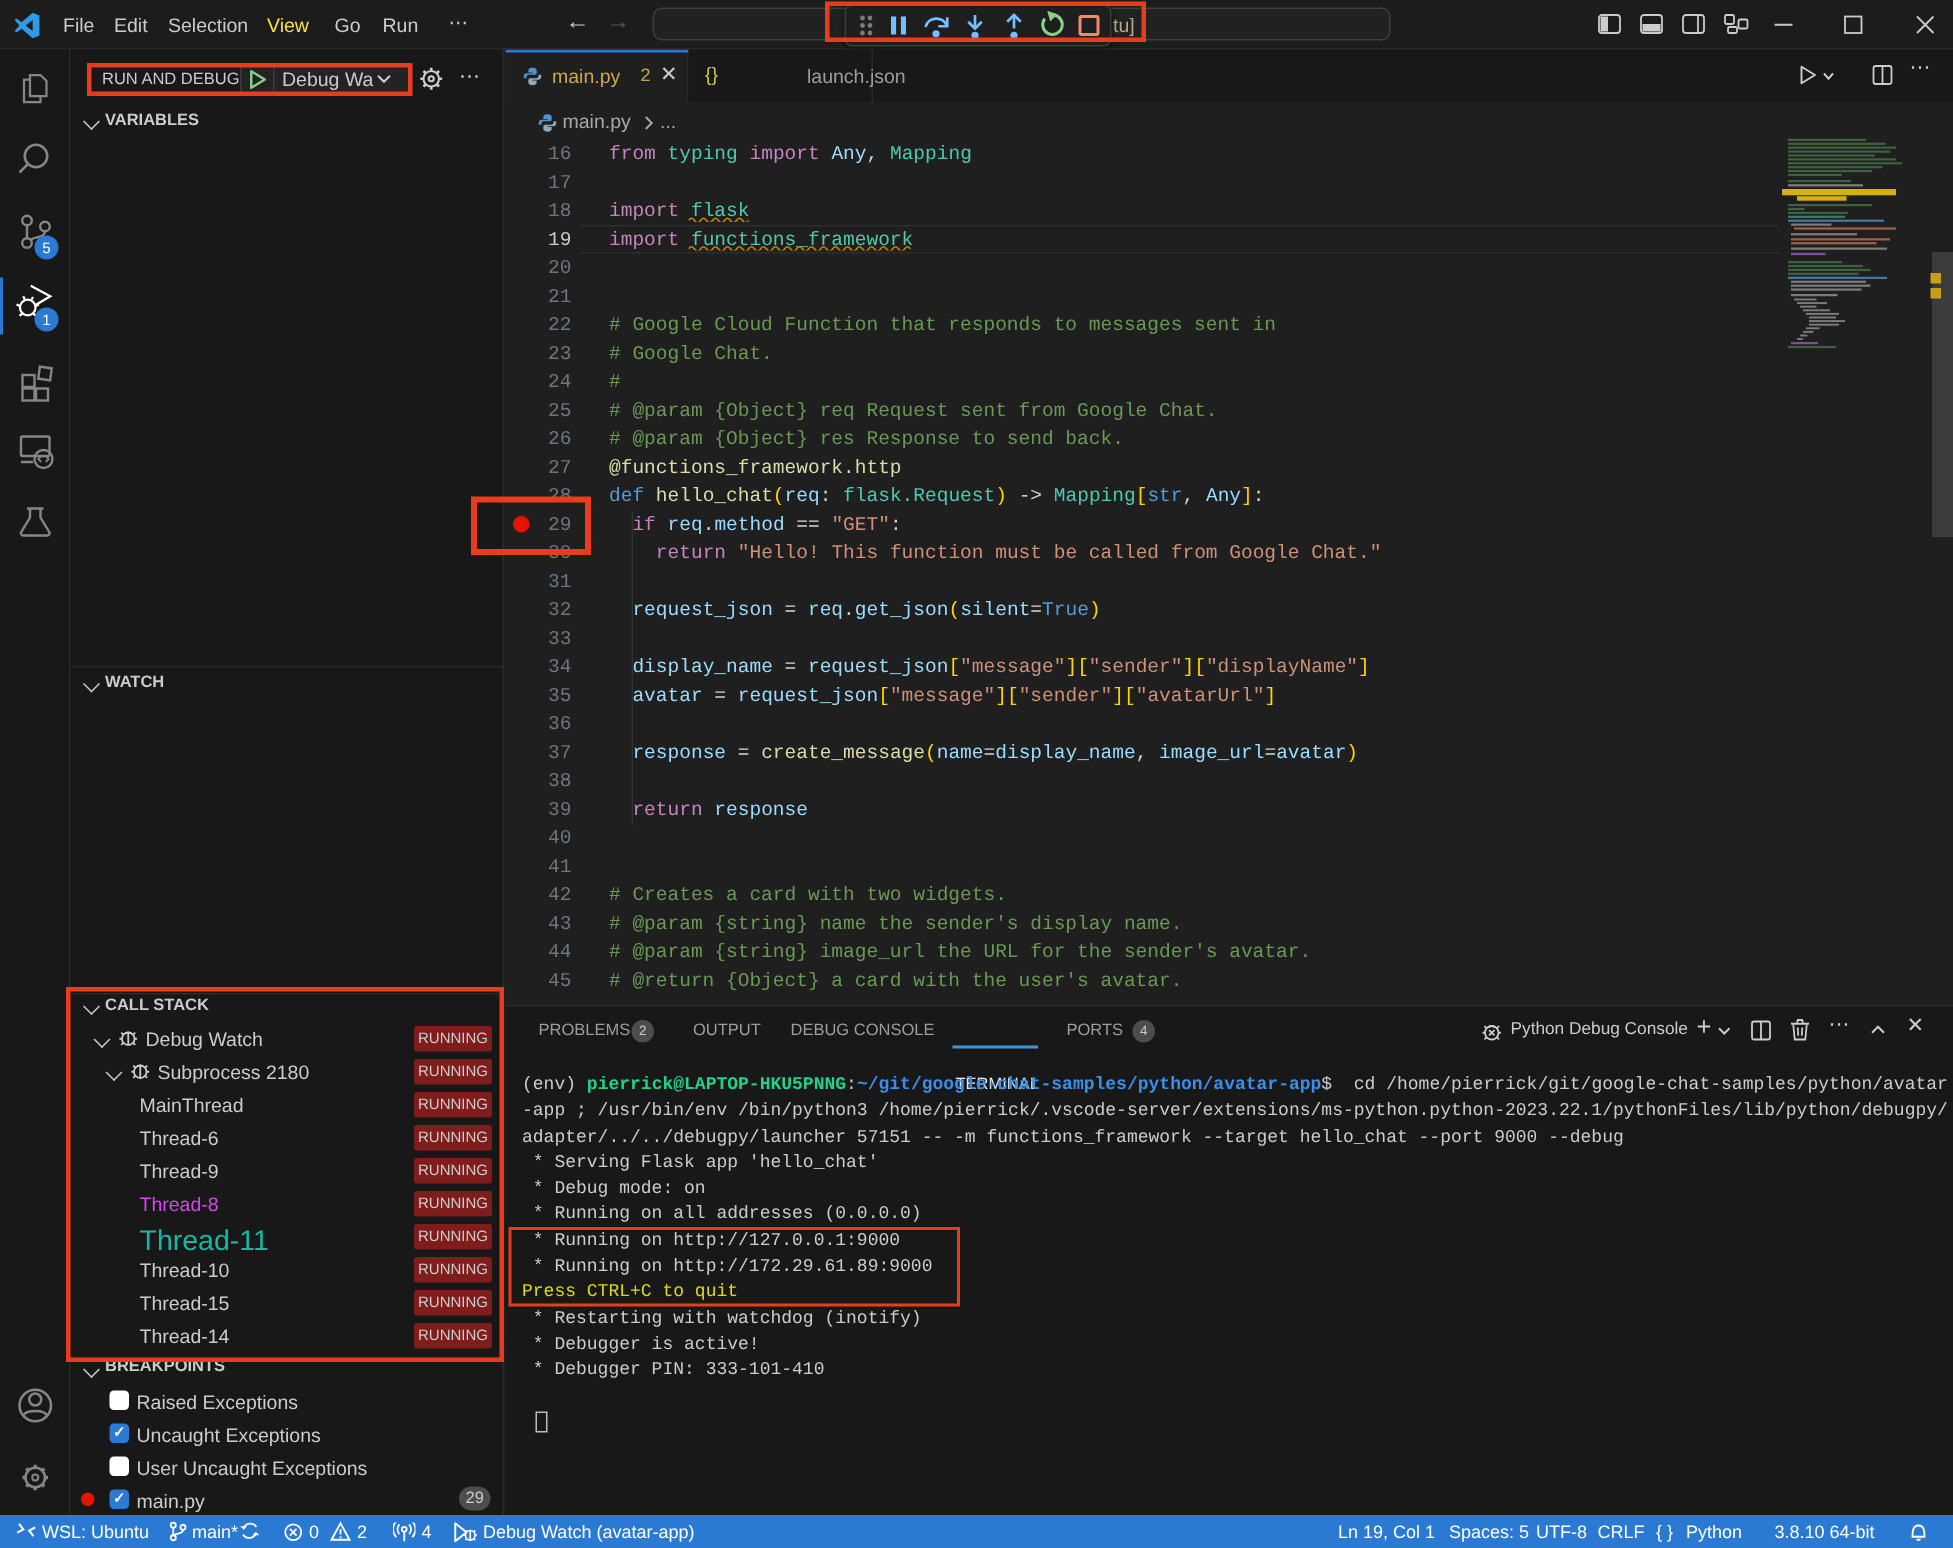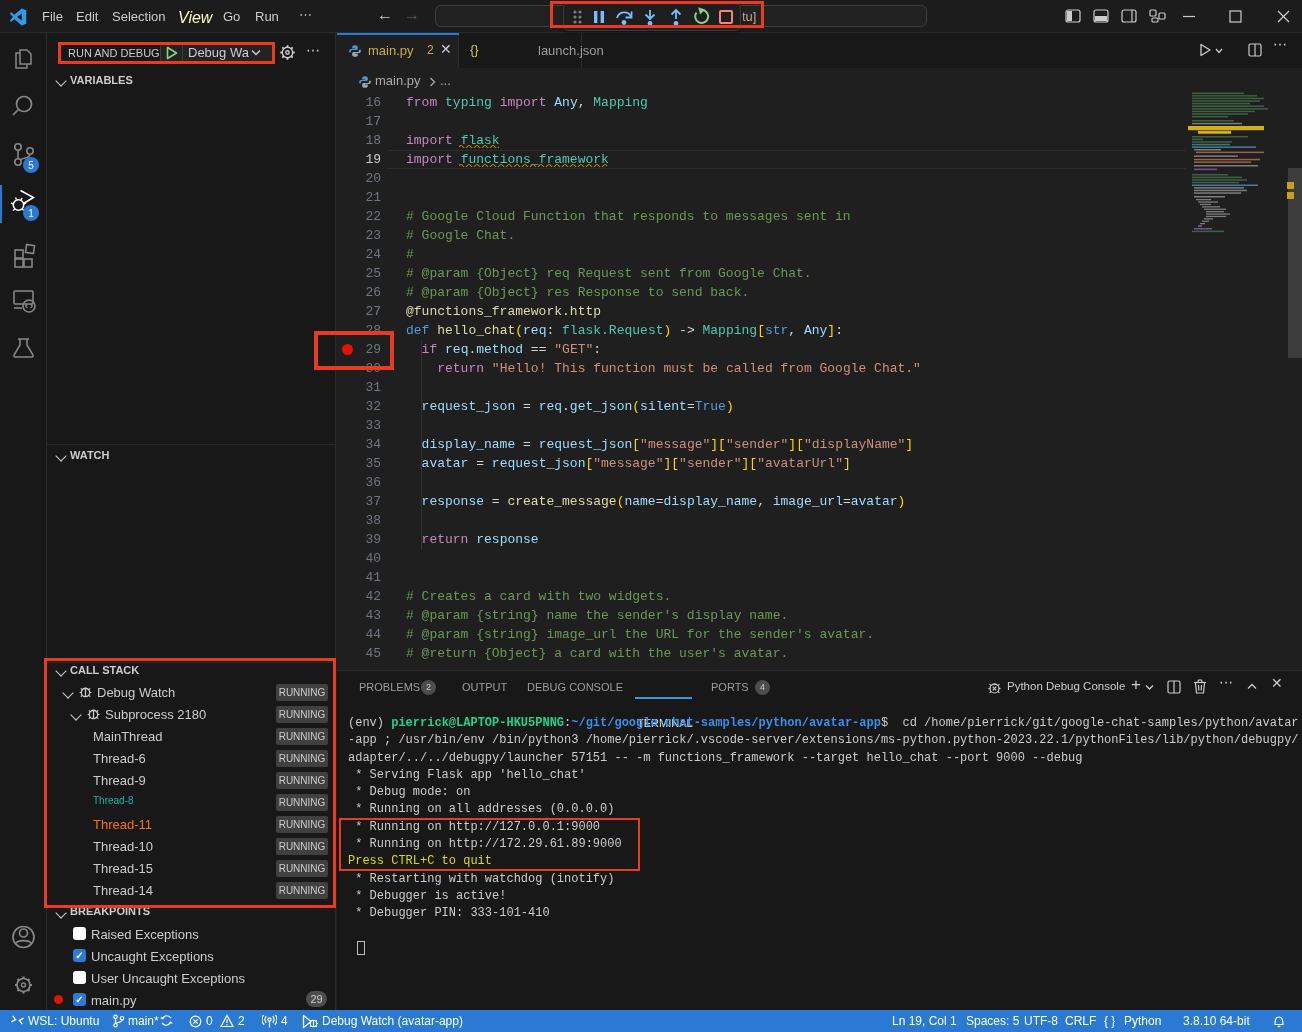--- a/index.html
+++ b/index.html
@@ -7,42 +7,42 @@
        font-family:"Liberation Sans",sans-serif;background:#1f1f1f;}
   .abs{position:absolute;}
   pre{margin:0;font-family:"Liberation Mono",monospace;}
   
   .k{color:#C586C0}.b{color:#569CD6}.t{color:#4EC9B0}.f{color:#DCDCAA}
   .v{color:#9CDCFE}.s{color:#CE9178}.c{color:#6A9955}.g{color:#FFD700}
   
   .tg{color:#23d18b;font-weight:bold}.tb{color:#3b8eea;font-weight:bold}
   .tr{color:#d6453a}.ty{color:#deda14}
   .ann{position:absolute;border:3px solid #e83c1e;z-index:50;}
-  .badge{position:absolute;background:#404040;color:#cccccc;font-size:10px;
+  .badge{position:absolute;background:#7f1d1d;color:#cccccc;font-size:10px;
          width:52px;height:17px;line-height:17px;text-align:center;border-radius:2px;left:229px;}
   .cbx{position:absolute;width:13px;height:13px;border-radius:3px;left:26px;}
   .cbx.on{background:#2d7ad4;color:#fff;font-size:10px;line-height:13px;text-align:center;font-weight:bold;}
   .cbx.off{background:#ffffff;}
   .stitem{white-space:nowrap;color:#ffffff;font-size:12px;}
   .chev{position:absolute;width:7px;height:7px;border-left:1.4px solid #cccccc;border-bottom:1.4px solid #cccccc;transform:rotate(-45deg);transform-origin:center;}
 </style>
 </head>
 <body>
 <div id="app">
 
   <div class="abs" style="left:0;top:0;width:1302px;height:33px;background:#1c1c1c;border-bottom:1px solid #2b2b2b;box-sizing:border-box;"></div>
   <div class="abs" id="vscode-logo" style="left:9px;top:8px;width:18px;height:18px;">
     <svg width="18" height="18" viewBox="0 0 100 100">
       <path fill="#2c9ce8" d="M71 3 L96 13 L96 87 L71 97 L30 62 L12 76 L4 70 L22 50 L4 30 L12 24 L30 38 Z M71 30 L45 50 L71 70 Z"></path>
     </svg>
   </div>
   <div class="abs" style="left:42px;top:9px;color:#cccccc;font-size:13px;">File</div>
   <div class="abs" style="left:76px;top:9px;color:#cccccc;font-size:13px;">Edit</div>
   <div class="abs" style="left:112px;top:9px;color:#cccccc;font-size:13px;">Selection</div>
-  <div class="abs" style="left:178px;top:9px;color:#fef9c3;font-size:16px;font-style:italic;">View</div>
+  <div class="abs" style="left:178px;top:9px;color:#fde047;font-size:13px;">View</div>
   <div class="abs" style="left:223px;top:9px;color:#cccccc;font-size:13px;">Go</div>
   <div class="abs" style="left:255px;top:9px;color:#cccccc;font-size:13px;">Run</div>
   <div class="abs" style="left:299px;top:7px;color:#cccccc;font-size:13px;">⋯</div>
 
   <div class="abs" style="left:377px;top:6px;color:#cccccc;font-size:16px;">←</div>
   <div class="abs" style="left:404px;top:6px;color:#5a5a5a;font-size:16px;">→</div>
 
   <div class="abs" style="left:435px;top:5px;width:492px;height:22px;background:#212121;border:1px solid #3f3f3f;border-radius:6px;box-sizing:border-box;"></div>
   <div class="abs" style="left:742px;top:9px;color:#baa98c;font-size:13px;">tu]</div>
 
@@ -265,23 +265,23 @@
       </g>
     </svg>
     <div class="abs" style="left:58px;top:674px;color:#cccccc;font-size:13px;">Subprocess 2180</div>
     <div class="badge" style="top:673px;">RUNNING</div>
     <div class="abs" style="left:46px;top:696px;color:#cccccc;font-size:13px;">MainThread</div>
     <div class="badge" style="top:695px;">RUNNING</div>
     <div class="abs" style="left:46px;top:718px;color:#cccccc;font-size:13px;">Thread-6</div>
     <div class="badge" style="top:717px;">RUNNING</div>
     <div class="abs" style="left:46px;top:740px;color:#cccccc;font-size:13px;">Thread-9</div>
     <div class="badge" style="top:739px;">RUNNING</div>
-    <div class="abs" style="left:46px;top:762px;color:#14b8a6;font-size:10px;">Thread-8</div>
+    <div class="abs" style="left:46px;top:762px;color:#d946ef;font-size:13px;">Thread-8</div>
     <div class="badge" style="top:761px;">RUNNING</div>
-    <div class="abs" style="left:46px;top:784px;color:#f97316;font-size:13px;">Thread-11</div>
+    <div class="abs" style="left:46px;top:784px;color:#14b8a6;font-size:19px;">Thread-11</div>
     <div class="badge" style="top:783px;">RUNNING</div>
     <div class="abs" style="left:46px;top:806px;color:#cccccc;font-size:13px;">Thread-10</div>
     <div class="badge" style="top:805px;">RUNNING</div>
     <div class="abs" style="left:46px;top:828px;color:#cccccc;font-size:13px;">Thread-15</div>
     <div class="badge" style="top:827px;">RUNNING</div>
     <div class="abs" style="left:46px;top:850px;color:#cccccc;font-size:13px;">Thread-14</div>
     <div class="badge" style="top:849px;">RUNNING</div>
 
     <div class="abs" style="left:0;top:872px;width:289px;height:1px;background:#2b2b2b;"></div>
     <span class="chev" style="left:10px;top:876px;"></span>

